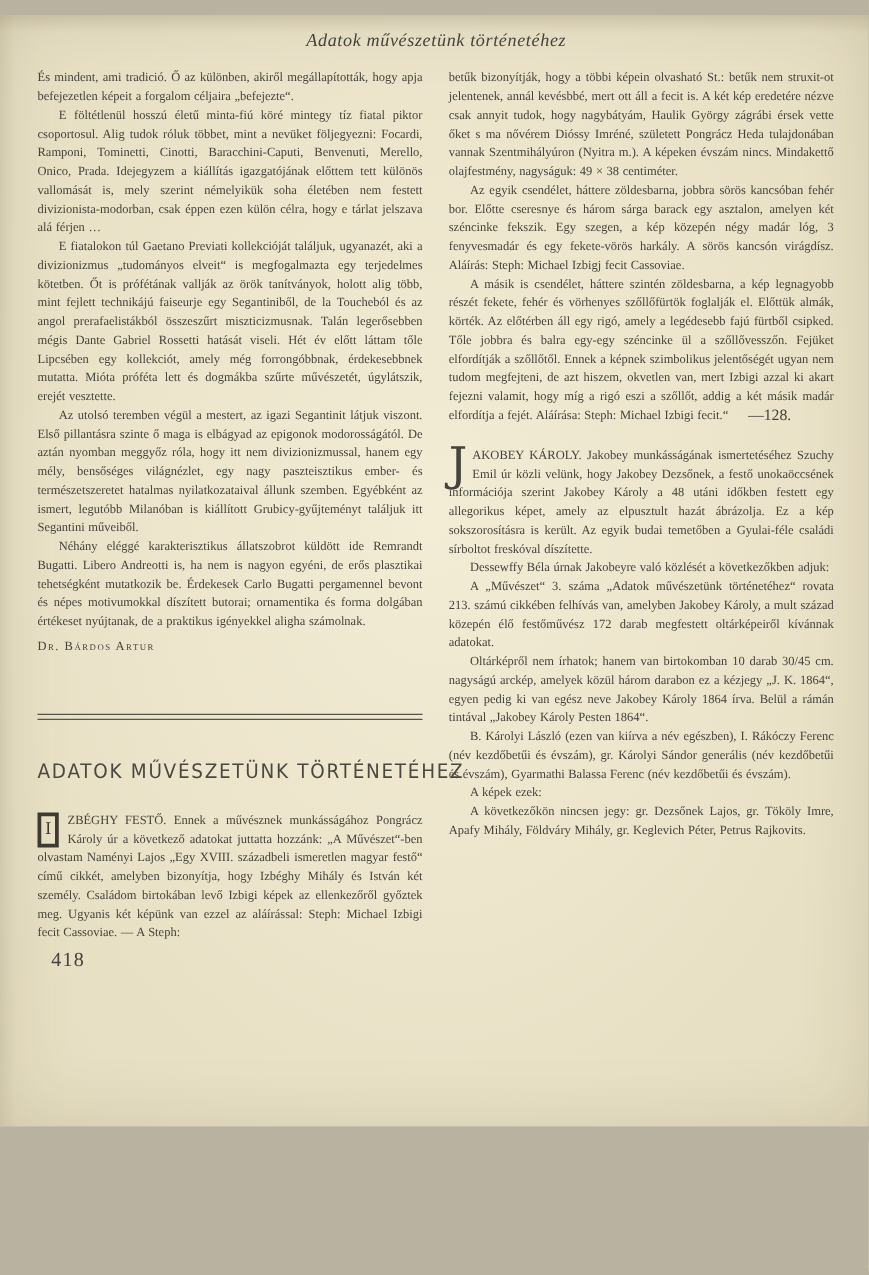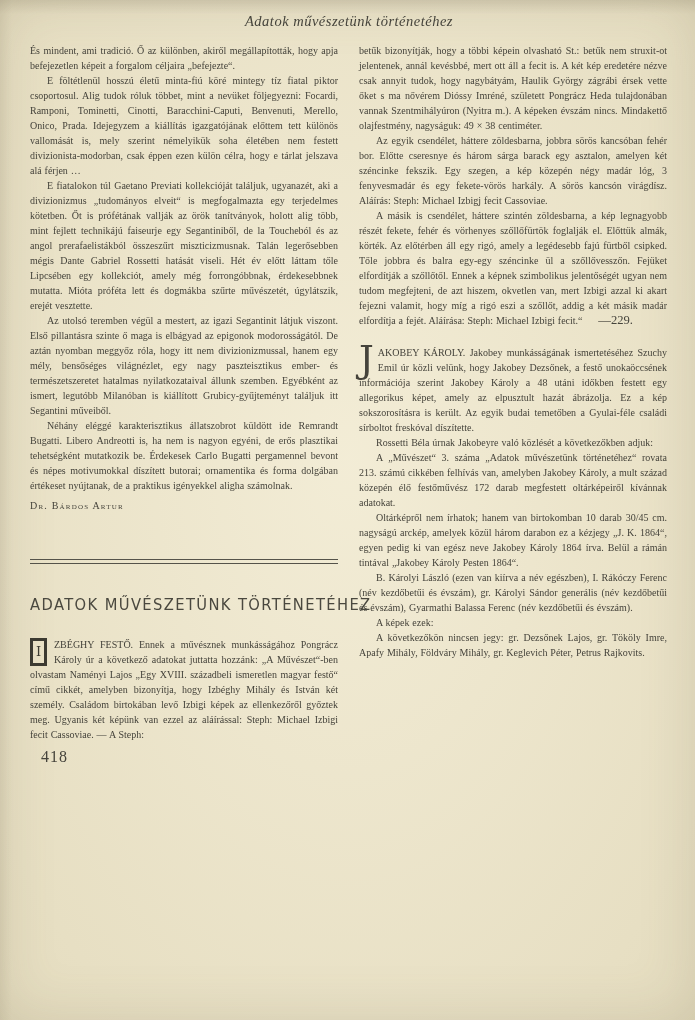--- a/index.html
+++ b/index.html
@@ -1,19 +1,19 @@
 <!DOCTYPE html>
 <html lang="hu"><head>
 <meta charset="utf-8">
 <style>
   html,body{margin:0;padding:0;background:#b9b2a0;}
   .page{
     position:relative;
-    width:695px;height:1020px;
-    margin:0 auto;
+    width:695px;height:889px;
+    margin:12px auto;
     background:#ece4c9;
     background-image:
       linear-gradient(180deg, rgba(120,110,85,.18) 0, rgba(120,110,85,0) 14px),
       linear-gradient(90deg, rgba(120,110,85,.10) 0, rgba(120,110,85,0) 12px),
       radial-gradient(ellipse at 50% 45%, rgba(255,252,238,.35) 0%, rgba(190,180,140,.16) 100%);
     box-shadow:inset 0 0 55px rgba(110,100,70,.18);
     color:#45433b;
     font-family:"Liberation Serif","DejaVu Serif",serif;
     overflow:hidden;
     box-sizing:border-box;
@@ -125,28 +125,28 @@
         <p class="para">ZBÉGHY FESTŐ. Ennek a művésznek munkásságához Pongrácz Károly úr a következő adatokat juttatta hozzánk: „A Művészet“-ben olvastam Naményi Lajos „Egy XVIII. századbeli ismeretlen magyar festő“ című cikkét, amelyben bizonyítja, hogy Izbéghy Mihály és István két személy. Családom birtokában levő Izbigi képek az ellenkezőről győztek meg. Ugyanis két képünk van ezzel az aláírással: Steph: Michael Izbigi fecit Cassoviae. — A Steph:</p>
       </div>
 
       <div class="page-number">418</div>
     </div>
 
     <div class="col">
       <p class="para noindent">betűk bizonyítják, hogy a többi képein olvasható St.: betűk nem struxit-ot jelentenek, annál kevésbbé, mert ott áll a fecit is. A két kép eredetére nézve csak annyit tudok, hogy nagybátyám, Haulik György zágrábi érsek vette őket s ma nővérem Dióssy Imréné, született Pongrácz Heda tulajdonában vannak Szentmihályúron (Nyitra m.). A képeken évszám nincs. Mindakettő olajfestmény, nagyságuk: 49 × 38 centiméter.</p>
       <p class="para">Az egyik csendélet, háttere zöldesbarna, jobbra sörös kancsóban fehér bor. Előtte cseresnye és három sárga barack egy asztalon, amelyen két széncinke fekszik. Egy szegen, a kép közepén négy madár lóg, 3 fenyvesmadár és egy fekete-vörös harkály. A sörös kancsón virágdísz. Aláírás: Steph: Michael Izbigj fecit Cassoviae.</p>
       <p class="para">A másik is csendélet, háttere szintén zöldesbarna, a kép legnagyobb részét fekete, fehér és vörhenyes szőllőfürtök foglalják el. Előttük almák, körték. Az előtérben áll egy rigó, amely a legédesebb fajú fürtből csipked. Tőle jobbra és balra egy-egy széncinke ül a szőllővesszőn. Fejüket elfordítják a szőllőtől. Ennek a képnek szimbolikus jelentőségét ugyan nem tudom megfejteni, de azt hiszem, okvetlen van, mert Izbigi azzal ki akart fejezni valamit, hogy míg a rigó eszi a szőllőt, addig a két másik madár elfordítja a fejét. Aláírása: Steph: Michael Izbigi fecit.“</p>
-      <div class="ref-number">—229.</div>
+      <div class="ref-number">—128.</div>
 
       <div class="article jakobey">
         <span class="initial-j">J</span>
         <p class="para">AKOBEY KÁROLY. Jakobey munkásságának ismertetéséhez Szuchy Emil úr közli velünk, hogy Jakobey Dezsőnek, a festő unokaöccsének információja szerint Jakobey Károly a 48 utáni időkben festett egy allegorikus képet, amely az elpusztult hazát ábrázolja. Ez a kép sokszorosításra is került. Az egyik budai temetőben a Gyulai-féle családi sírboltot freskóval díszítette.</p>
       </div>
 
-      <p class="para">Rossetti Béla úrnak Jakobeyre való közlését a következőkben adjuk:</p>
+      <p class="para">Dessewffy Béla úrnak Jakobeyre való közlését a következőkben adjuk:</p>
       <p class="para">A „Művészet“ 3. száma „Adatok művészetünk történetéhez“ rovata 213. számú cikkében felhívás van, amelyben Jakobey Károly, a mult század közepén élő festőművész 172 darab megfestett oltárképeiről kívánnak adatokat.</p>
       <p class="para">Oltárképről nem írhatok; hanem van birtokomban 10 darab 30/45 cm. nagyságú arckép, amelyek közül három darabon ez a kézjegy „J. K. 1864“, egyen pedig ki van egész neve Jakobey Károly 1864 írva. Belül a rámán tintával „Jakobey Károly Pesten 1864“.</p>
       <p class="para">B. Károlyi László (ezen van kiírva a név egészben), I. Rákóczy Ferenc (név kezdőbetűi és évszám), gr. Károlyi Sándor generális (név kezdőbetűi és évszám), Gyarmathi Balassa Ferenc (név kezdőbetűi és évszám).</p>
       <p class="para">A képek ezek:</p>
       <p class="para">A következőkön nincsen jegy: gr. Dezsőnek Lajos, gr. Tököly Imre, Apafy Mihály, Földváry Mihály, gr. Keglevich Péter, Petrus Rajkovits.</p>
     </div>
 
   </div>
 </div>
 

